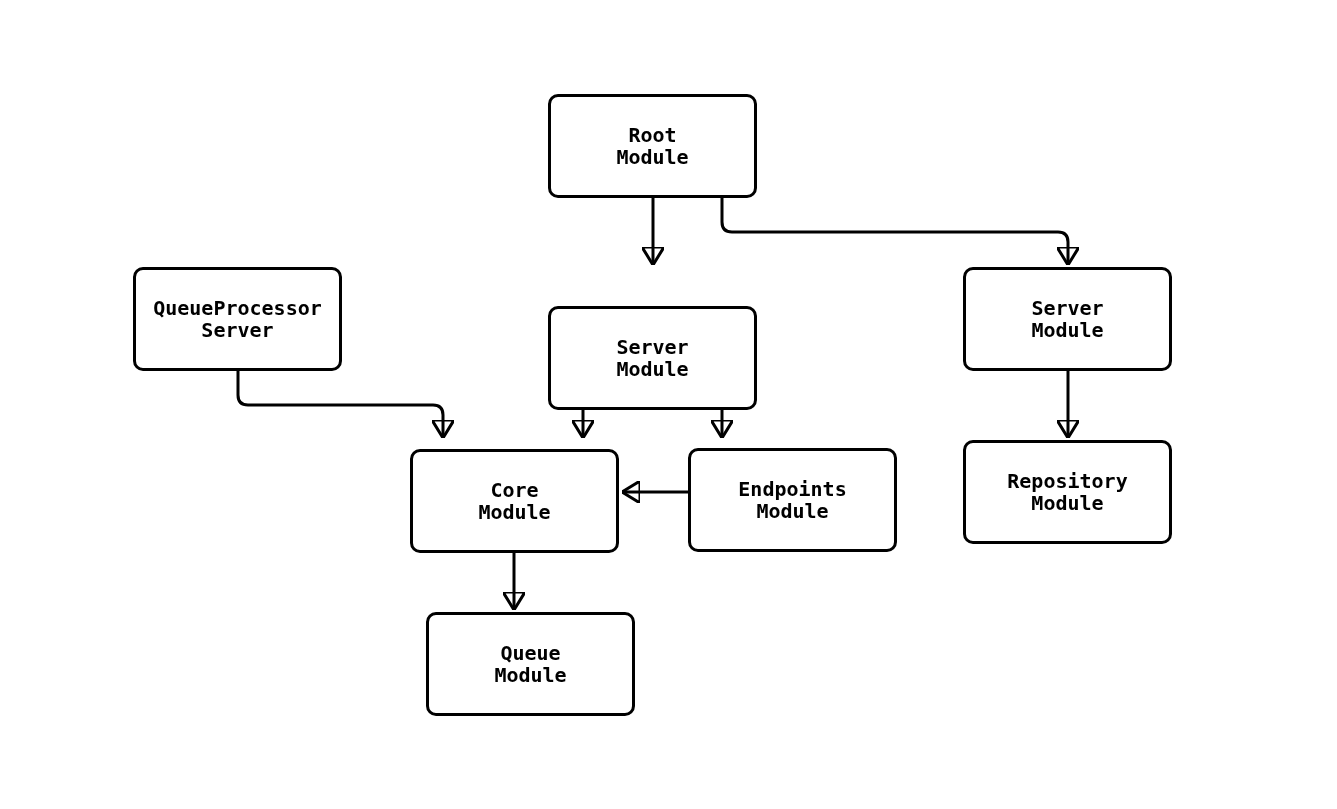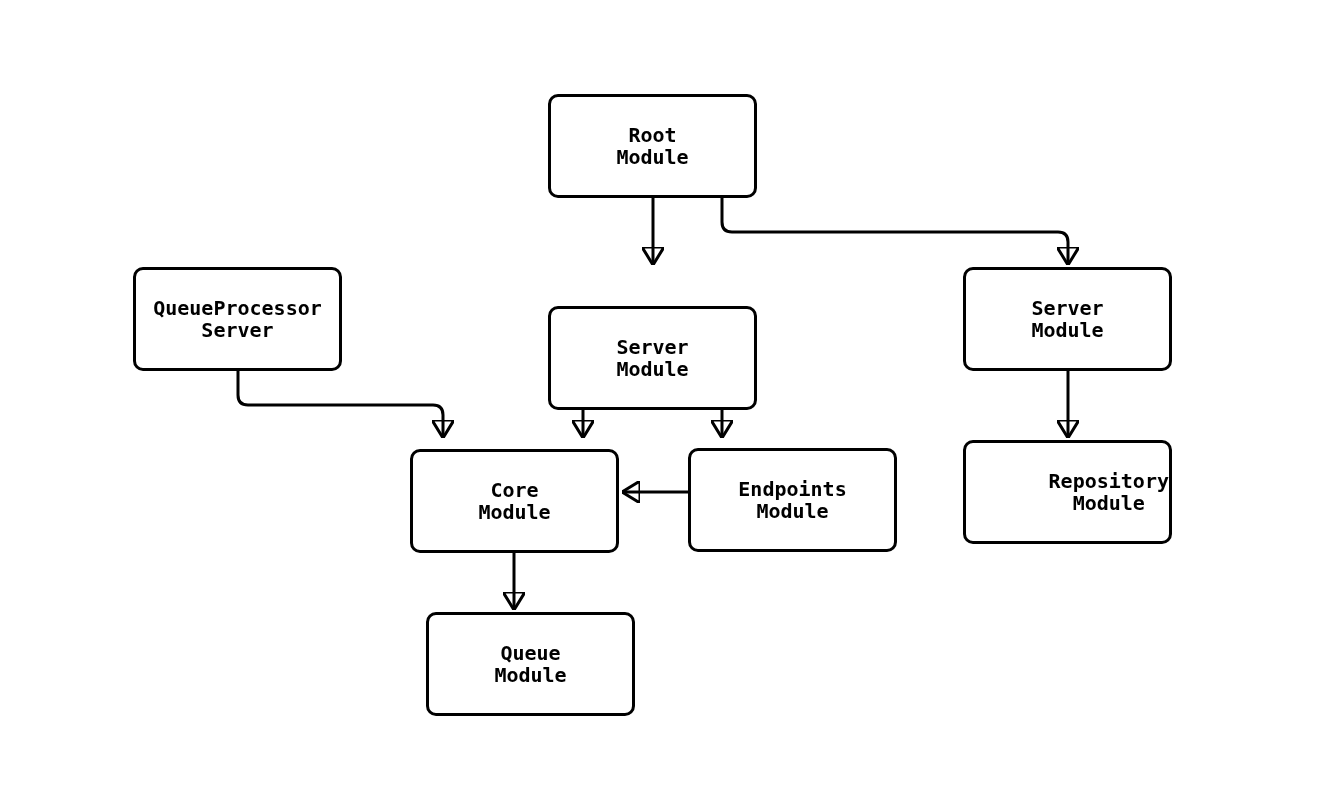--- a/index.html
+++ b/index.html
@@ -47,21 +47,21 @@
     text-align: center;
     white-space: pre-line;
   }
   
   .node-root          { left: 548px;  top: 94px;  }
   .node-queueprocessor{ left: 133px;  top: 267px; }
   .node-server        { left: 548px;  top: 267px; margin-top: 39px; }
   .node-global        { left: 963px;  top: 267px; }
   .node-core          { left: 410px;  top: 440px; margin-top: 9px; }
   .node-endpoints     { left: 688px;  top: 448px; }
-  .node-repository    { left: 963px;  top: 440px; justify-content: flex-end; }
+  .node-repository    { left: 963px;  top: 440px; }
   .node-queue         { left: 411px;  top: 612px; margin-left: 15px; }
 </style>
 </head>
 <body>
 
 <div class="canvas">
 
   <svg class="edges" viewBox="0 0 1337 809" xmlns="http://www.w3.org/2000/svg">
     <defs>
       <marker id="arrow" viewBox="0 0 18 22" refX="18" refY="11" markerWidth="18" markerHeight="22" markerUnits="userSpaceOnUse" orient="auto">

